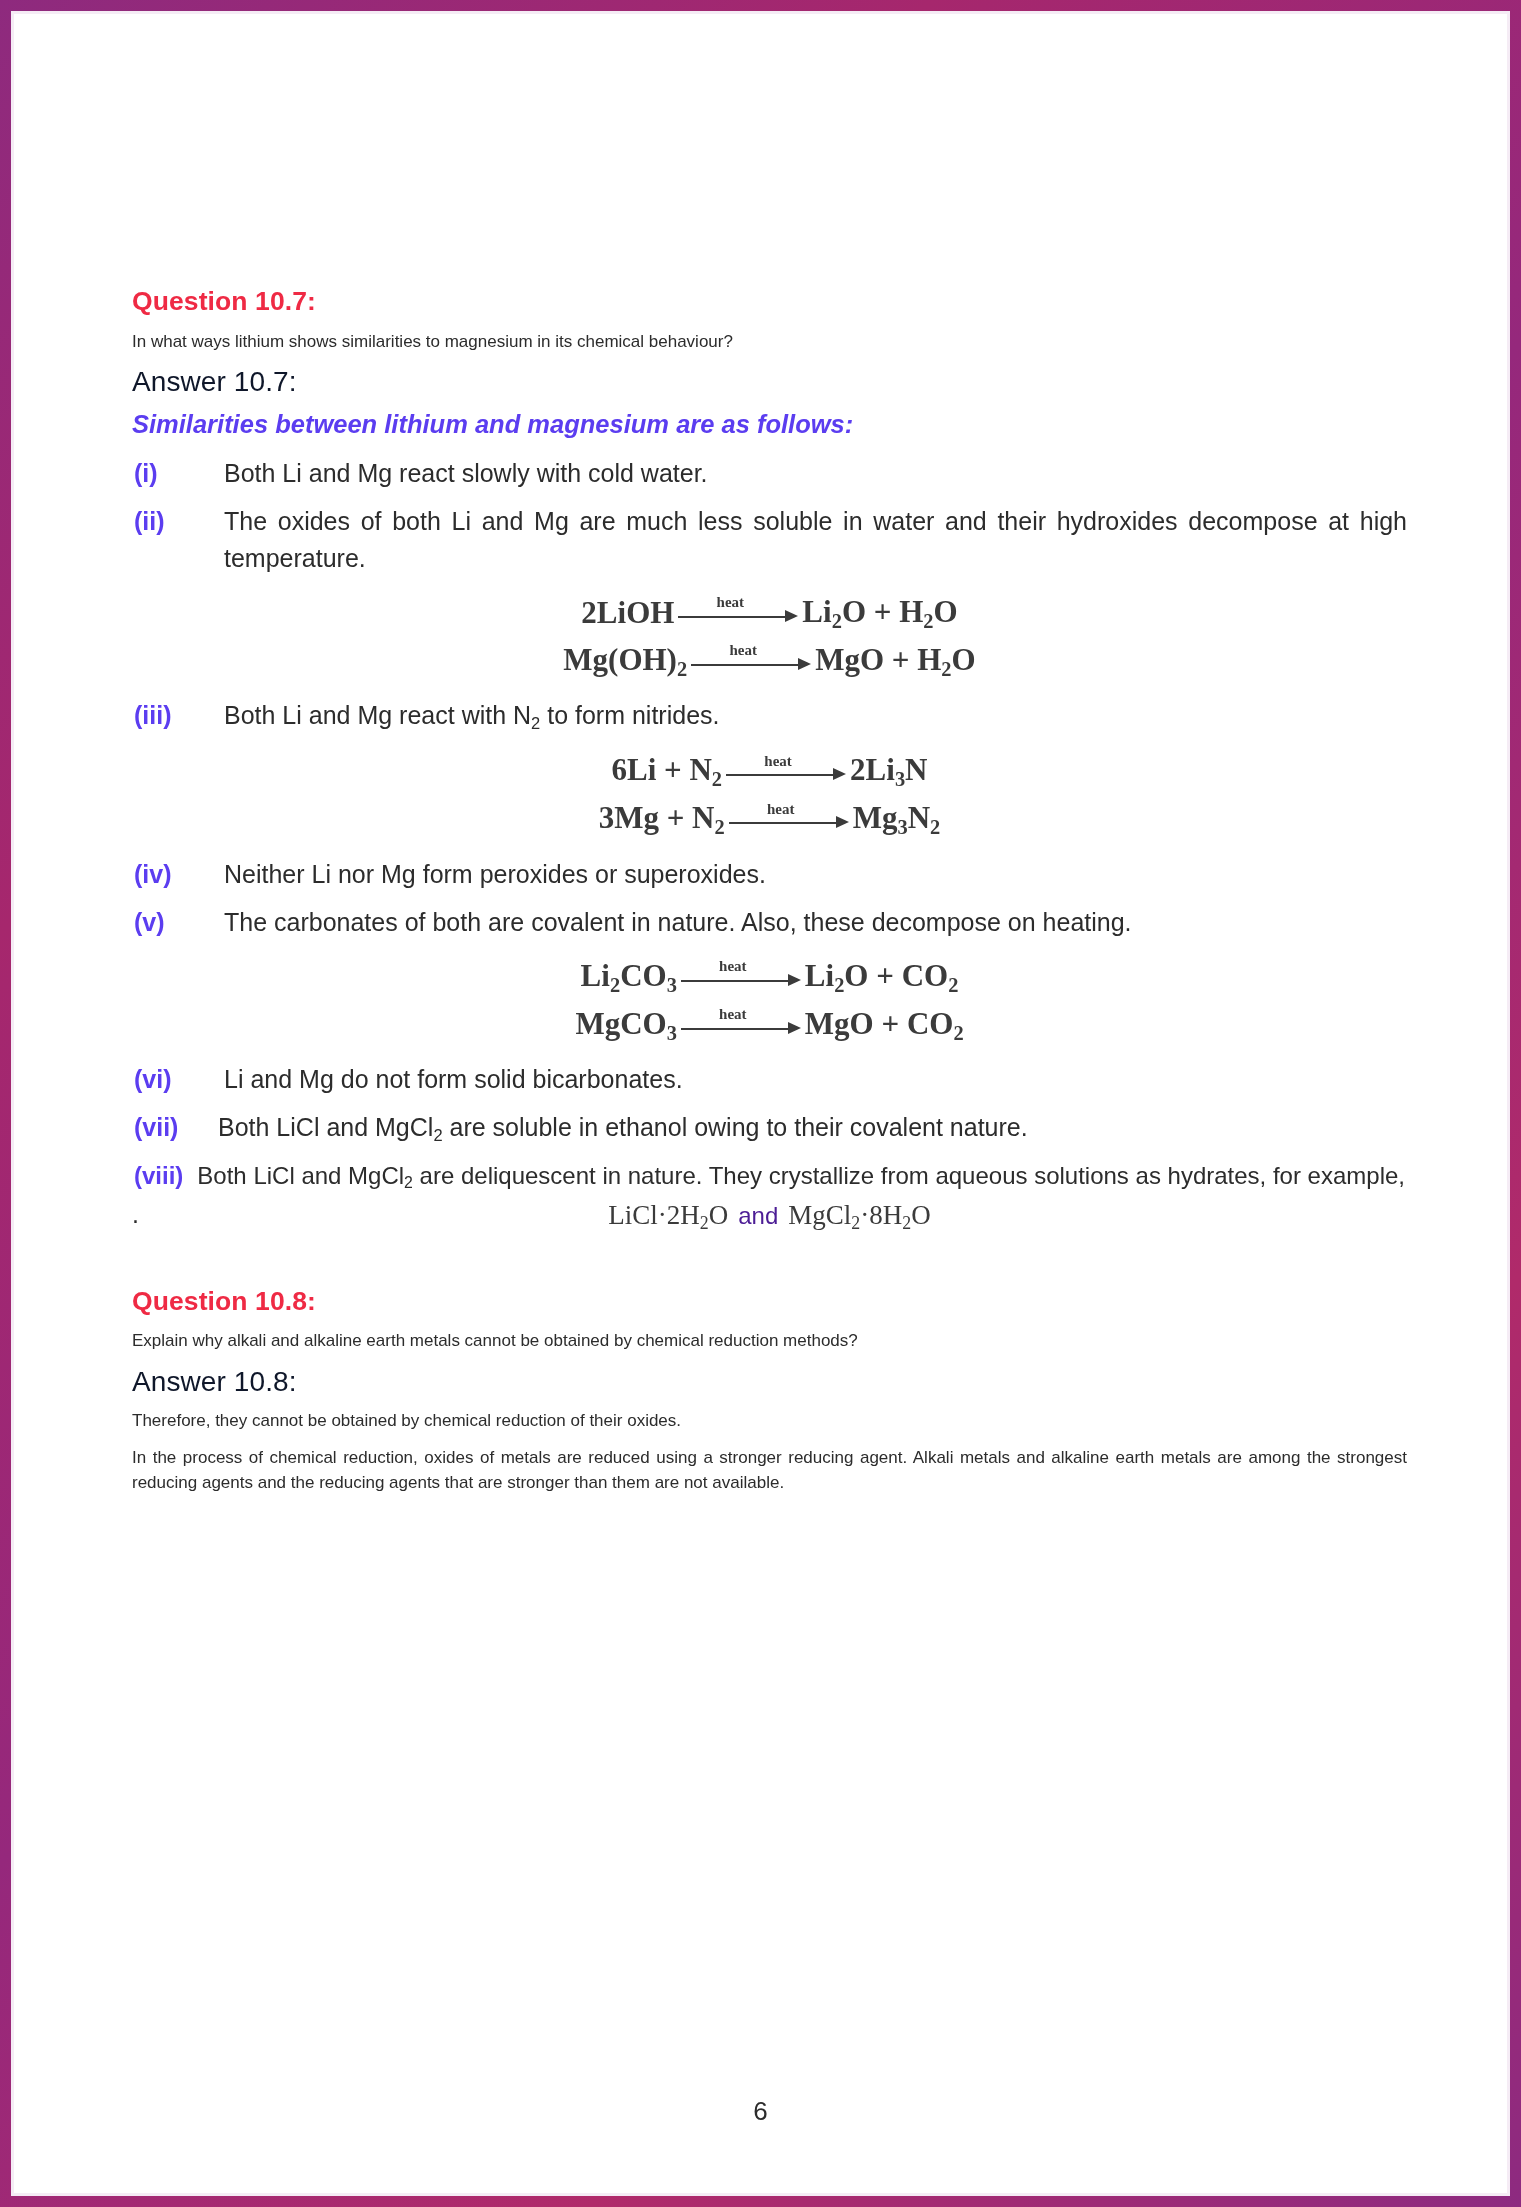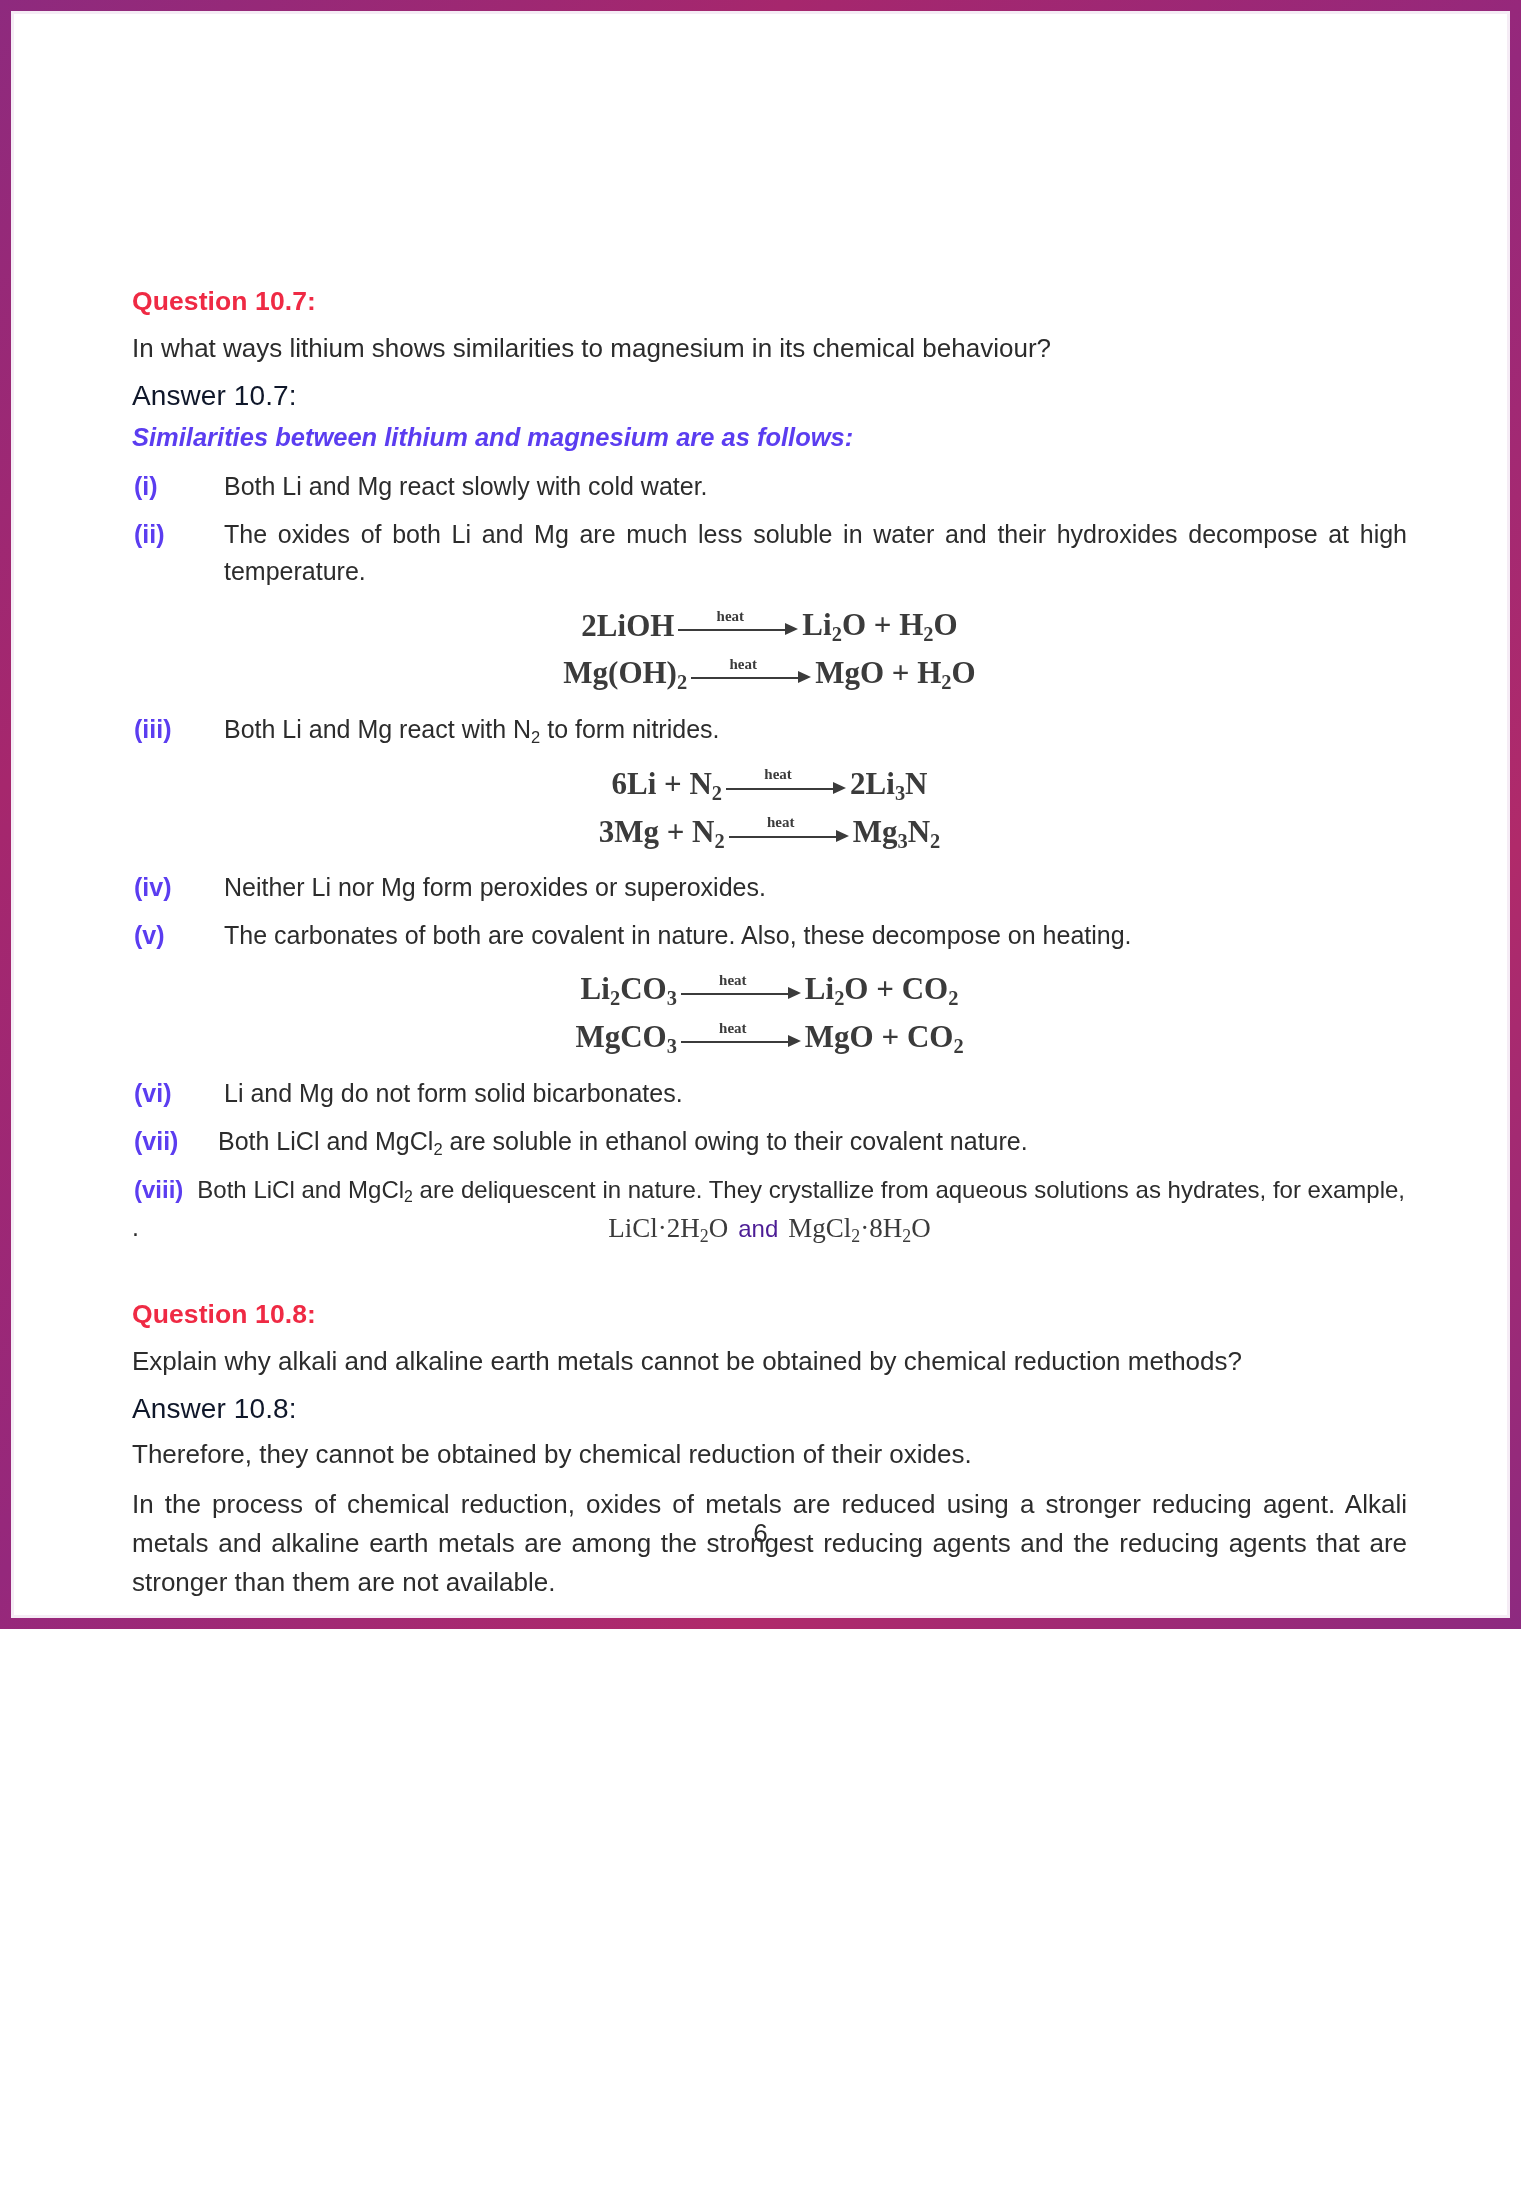--- a/index.html
+++ b/index.html
@@ -12,21 +12,21 @@
     width: 1521px;
     height: 2207px;
     font-family: "Liberation Sans", sans-serif;
     overflow: hidden;
   }
 
   
   .page-frame {
     position: relative;
     width: 1521px;
-    height: 1629px;
+    height: 2207px;
     background: linear-gradient(135deg, #8e2a7e 0%, #a6276d 25%, #95287c 50%, #b02a6a 75%, #8d2a80 100%);
     padding: 19px;
   }
   .page-inner-line {
     position: absolute;
     left: 11px; top: 11px; right: 11px; bottom: 11px;
     border: 3px solid #f5ecf5;
     background: #ffffff;
   }
   .page-sheet {
@@ -66,21 +66,21 @@
     font-weight: bold;
     font-style: italic;
     font-size: 25.5px;
     margin: 0 0 14px 0;
     line-height: 1.25;
   }
 
   
   .para {
     color: #2c2c2c;
-    font-size: 26px;
+    font-size: 17px;
     line-height: 1.5;
     text-align: justify;
     margin: 0 0 11px 0;
   }
   .para-loose { margin-bottom: 22px; }
 
   
   .rlist { margin: 0; padding: 0; list-style: none; }
   .rli {
     display: flex;

